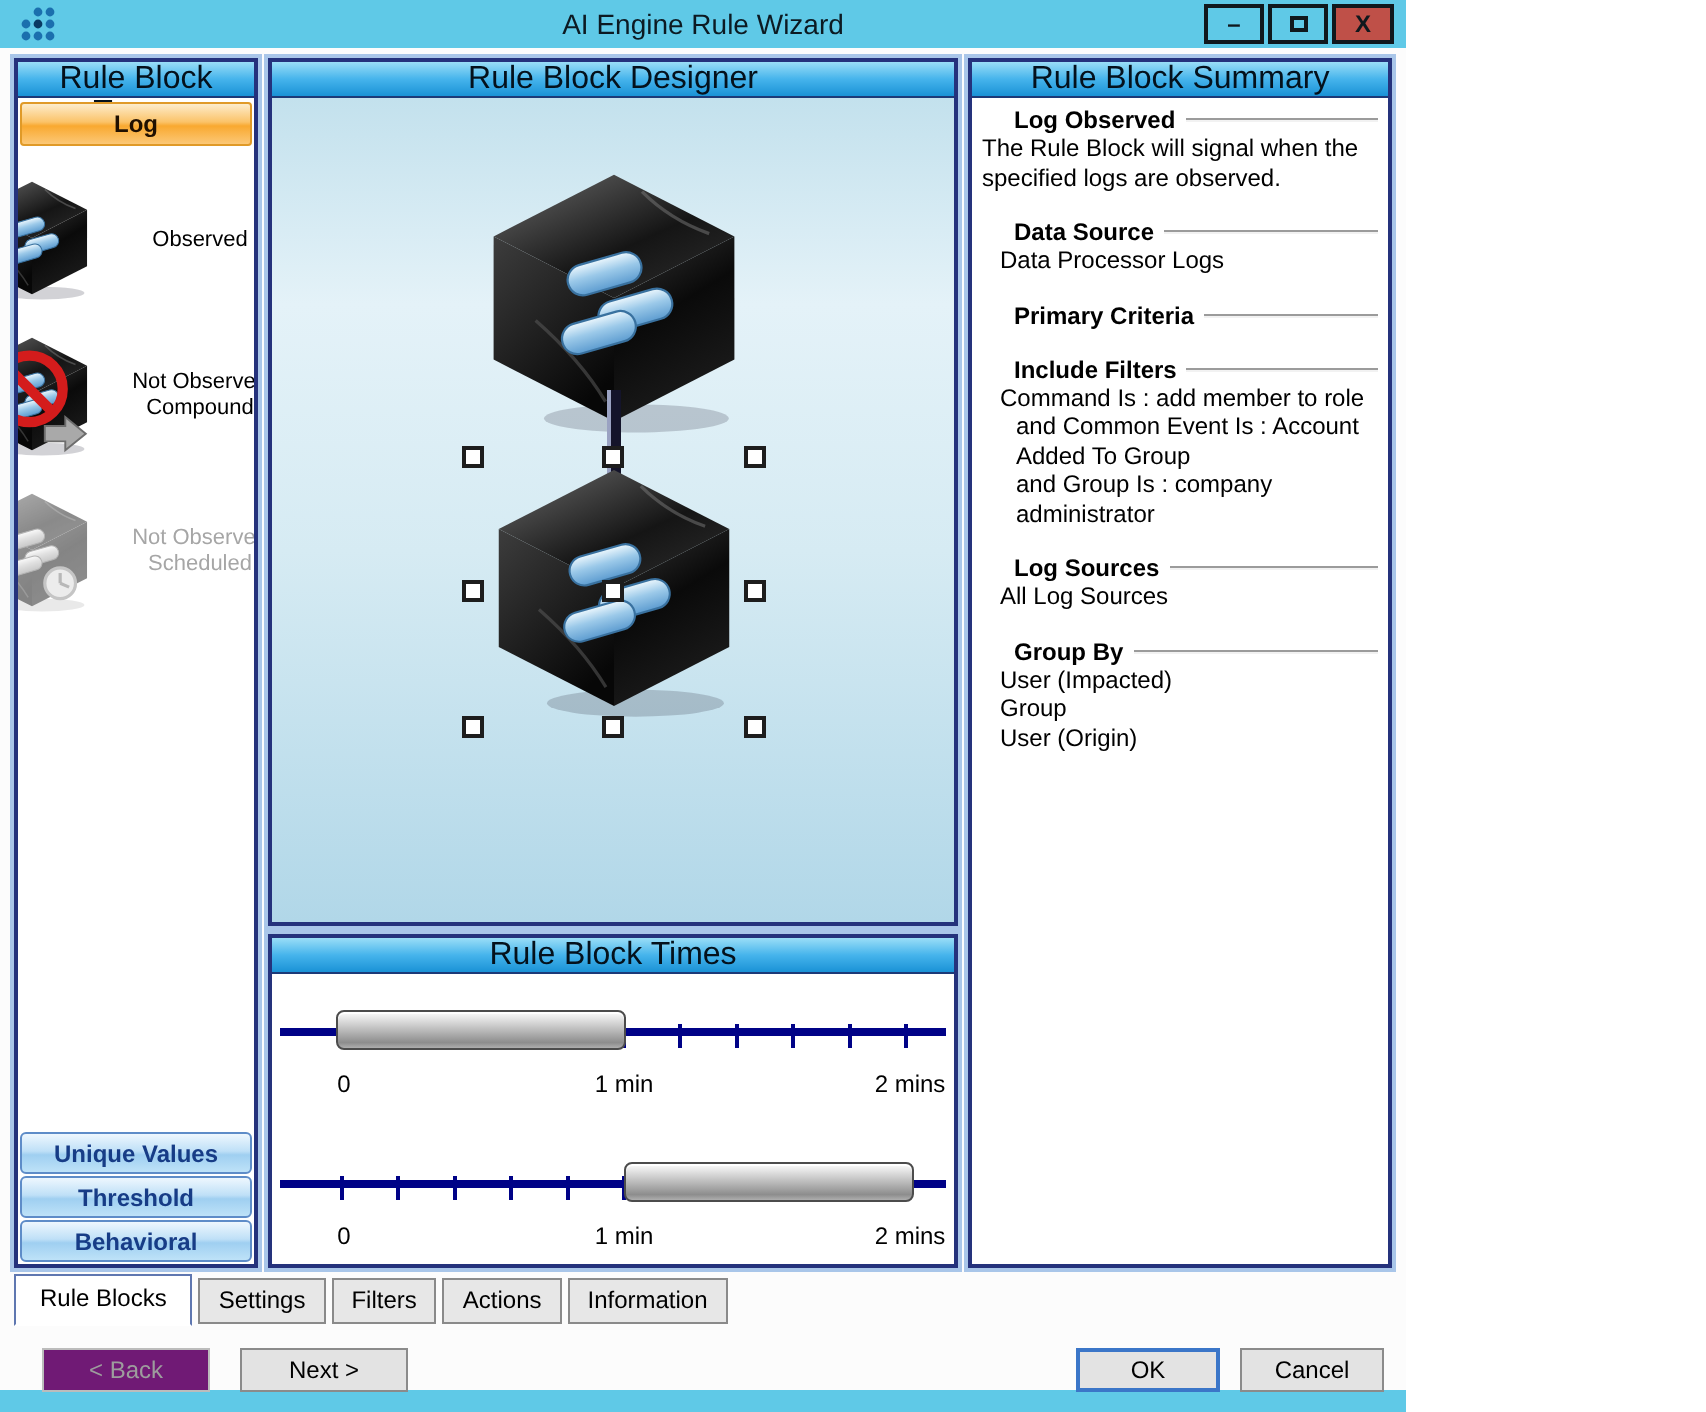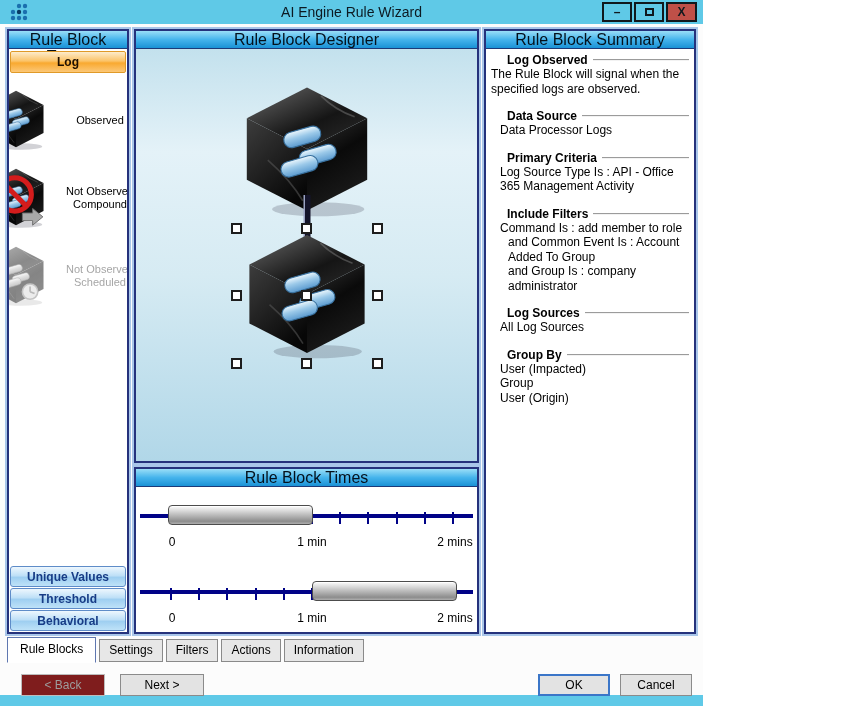--- a/index.html
+++ b/index.html
@@ -79,21 +79,21 @@
   .tab { font-size:12px; color:#000; background:#e7e7e7; border:1px solid #8a8a8a; padding:3px 9px 4px 9px; margin-right:3px; cursor:pointer; }
   .tab.active { background:#fff; border-color:#5f77b0; border-bottom-color:#fff; padding:4px 12px 6px 12px; margin-bottom:-1px; z-index:2; }
 
   
   .nav-row { display:flex; justify-content:space-between; align-items:center; margin-top:12px; padding:0 4px; }
   .nav-left { display:flex; gap:15px; margin-left:10px; }
   .nav-right { display:flex; gap:10px;align-items:center; }
   .btn { height:22px; background:#e3e3e3; border:1px solid #8b8b8b; font-size:12px; color:#000; cursor:pointer; font-family:"Liberation Sans",sans-serif; }
   .btn.wide { width:84px; }
   .btn.med { width:72px; }
-  .btn.disabled { color:#9d9d9d; border-color:#bcbcbc; background:#7f1d1d; }
+  .btn.disabled { color:#9d9d9d; border-color:#bcbcbc; background:#701a75; }
   .btn.ok { border:2px solid #3b76c8; }
 </style>
 </head>
 <body>
 
 <svg width="0" height="0" style="position:absolute">
   <defs>
     <linearGradient id="gTop" x1="0" y1="0" x2="0.9" y2="1">
       <stop offset="0" stop-color="#6b6b6b"></stop>
         <stop offset="0.6" stop-color="#151515"></stop>
@@ -269,21 +269,20 @@
                 <span class="sec-rule"></span>
               </div>
             <div class="sec-line ind1">Data Processor Logs</div>
           </div>
 
           <div class="section">
             <div class="sec-head">
                 <span class="sec-title">Primary Criteria</span>
                 <span class="sec-rule"></span>
               </div>
-            <div class="sec-line ind1">Log Source Type Is : API - Office 365 Management Activity</div>
           </div>
 
           <div class="section">
             <div class="sec-head">
                 <span class="sec-title">Include Filters</span>
                 <span class="sec-rule"></span>
               </div>
             <div class="sec-line ind1">Command Is : add member to role</div>
             <div class="sec-line ind2">and Common Event Is : Account Added To Group</div>
             <div class="sec-line ind2">and Group Is : company administrator</div>

